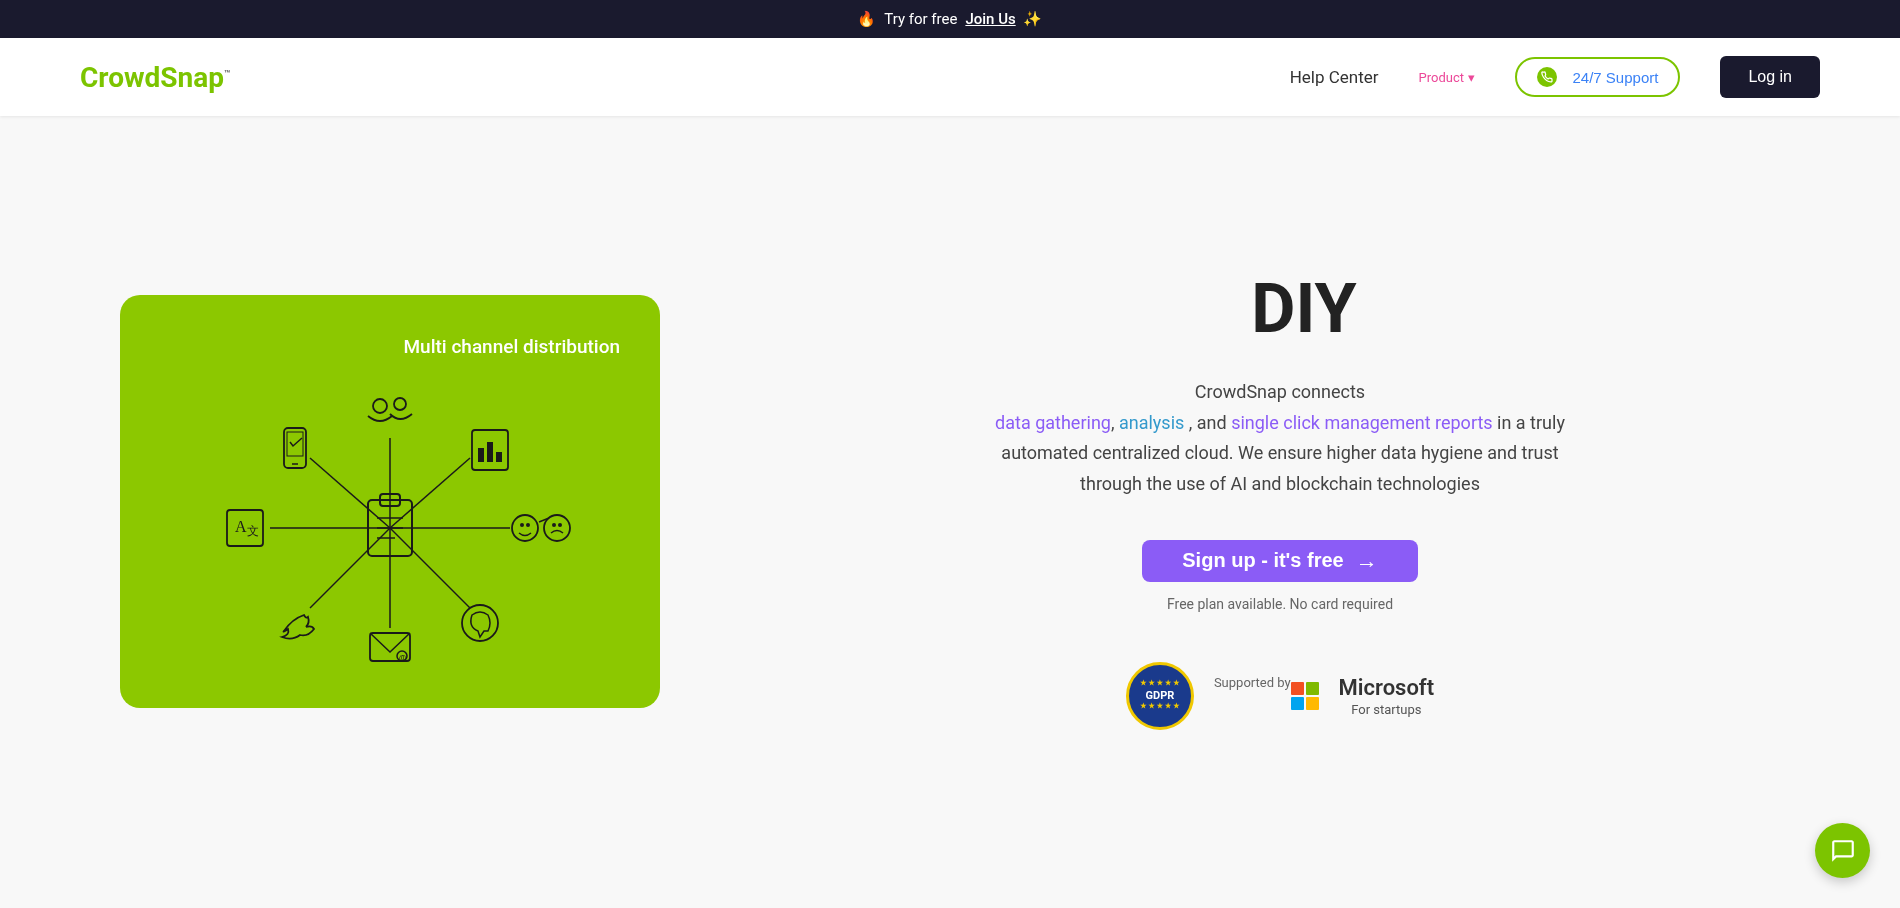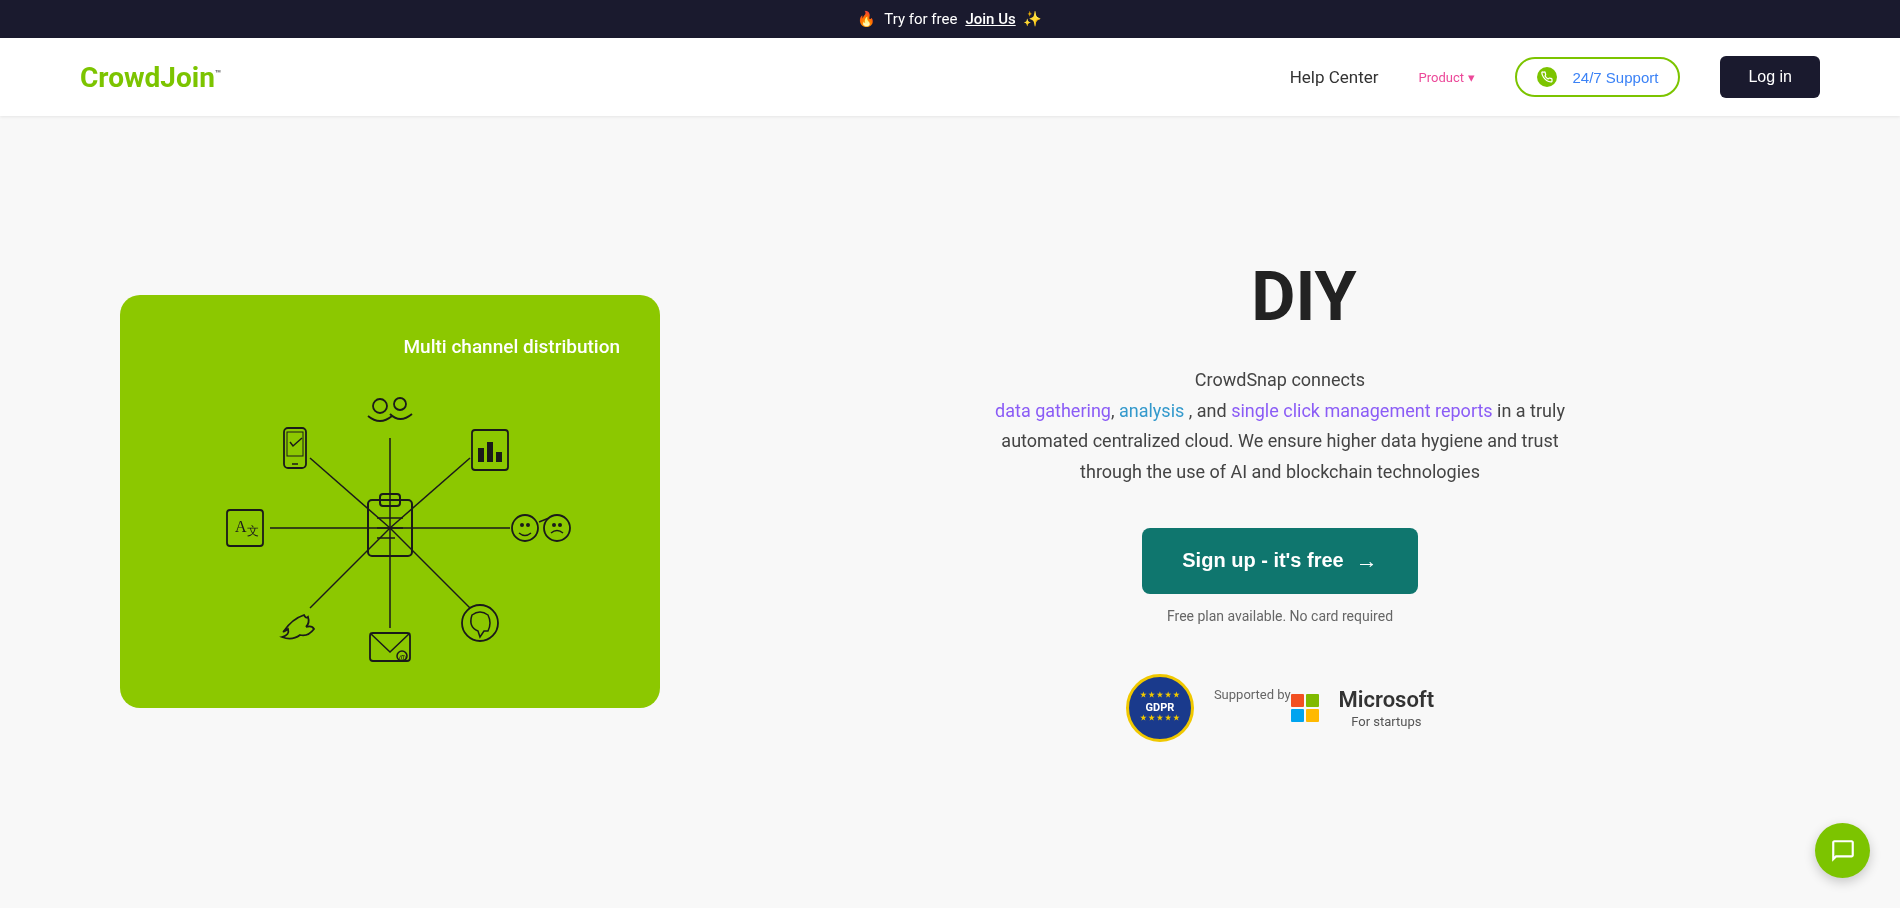--- a/index.html
+++ b/index.html
@@ -169,25 +169,25 @@
     .hero-sub {
       font-size: 18px;
       color: #444;
       max-width: 620px;
       line-height: 1.7;
       margin-bottom: 40px;
     }
     .hero-sub .green { color: #8b5cf6; }
     .hero-sub .blue { color: #3399cc; }
     .cta-btn {
-      background: #0f766e;
+      background: #8b5cf6;
       color: #fff;
       border: none;
       border-radius: 8px;
-      padding: 20px 40px;
+      padding: 8px 40px;
       font-size: 20px;
       cursor: pointer;
       font-weight: 600;
       display: flex;
       align-items: center;
       gap: 12px;
       margin-bottom: 14px;
     }
     .cta-btn .arrow {
       font-size: 22px;
@@ -301,21 +301,21 @@
 
 <div class="top-banner">
   <span>🔥</span>
   <span>Try for free</span>
   <a href="#">Join Us</a>
   <span>✨</span>
 </div>
 
 <header class="header">
   <a href="#" class="logo">
-    <span>Crowd</span><span>Join</span><sup>™</sup>
+    <span>Crowd</span><span>Snap</span><sup>™</sup>
   </a>
   <nav class="nav">
     <a href="#" class="nav-link">Help Center</a>
     <div class="nav-product">
       <span>Product</span>
       <span>▾</span>
     </div>
     <button class="support-btn">
       <div class="support-icon">
         <svg width="12" height="12" viewBox="0 0 24 24" fill="none" stroke="white" stroke-width="2.5">

